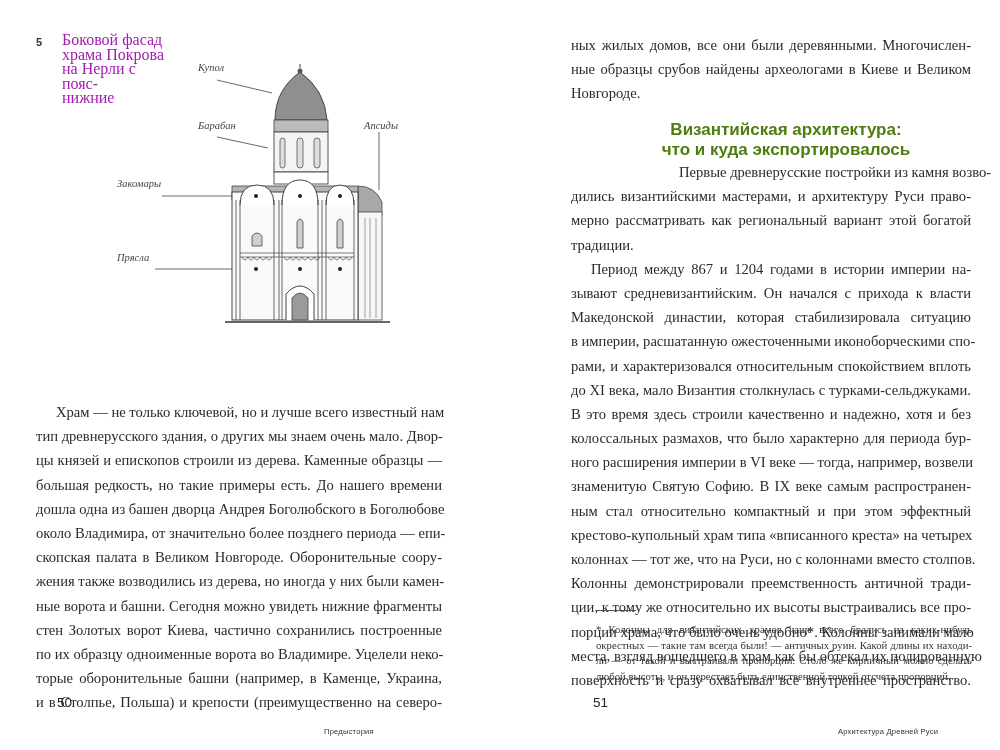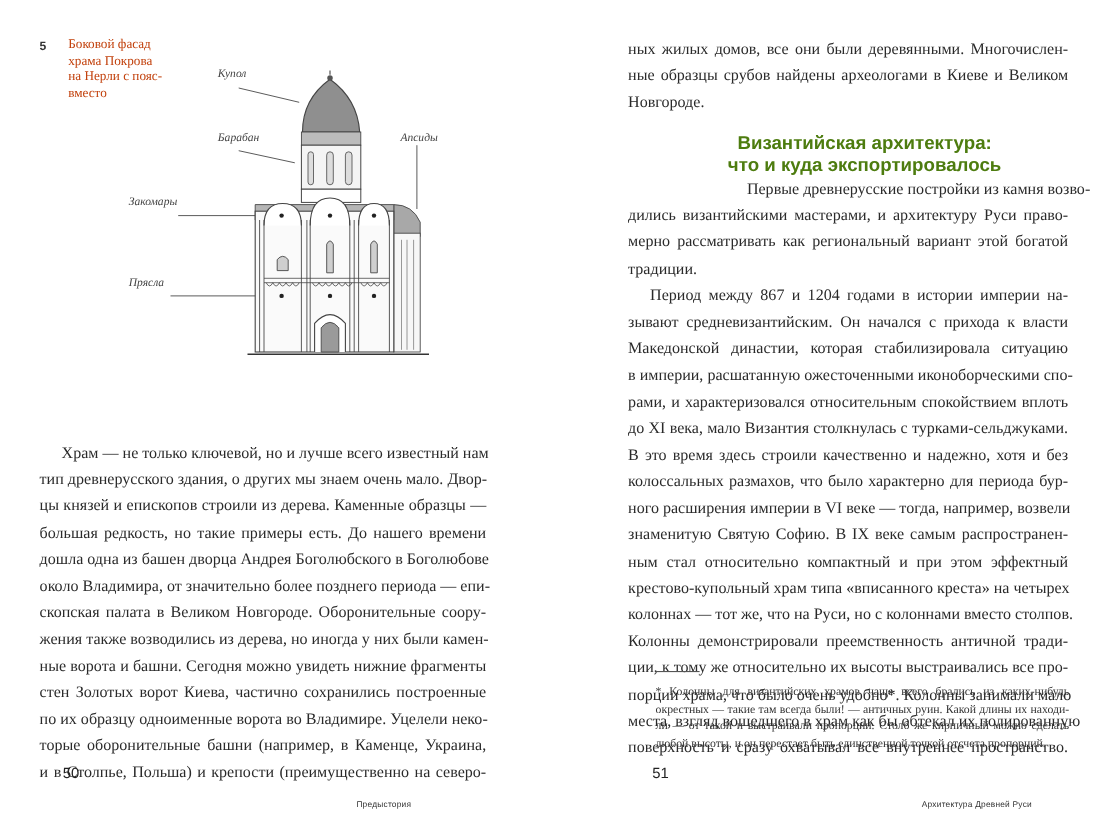--- a/index.html
+++ b/index.html
@@ -5,21 +5,21 @@
   html, body { margin: 0; padding: 0; }
   body {
     width: 1000px; height: 750px; background: #ffffff; position: relative; overflow: hidden;
     color: #2b2b2b;
     font-family: "Liberation Serif", "DejaVu Serif", serif;
   }
   .page { position: absolute; top: 0; height: 750px; }
   .page-left { left: 0; width: 500px; }
 
   .fig-num { position: absolute; left: 36px; top: 36px; font-family: "Liberation Sans", "DejaVu Sans", sans-serif; font-weight: bold; font-size: 11px; color: #333; }
-  .fig-caption { position: absolute; left: 62px; top: 33px; width: 110px; font-size: 12px; line-height: 14.5px; color: #c2410c; }
+  .fig-caption { position: absolute; left: 62px; top: 33px; width: 110px; font-size: 16px; line-height: 14.5px; color: #a21caf; }
 
   .illus { position: absolute; left: 100px; top: 40px; width: 330px; height: 300px; }
   .illus svg { position: absolute; left: 0; top: 0; }
   .lbl { position: absolute; font-style: italic; font-size: 10.5px; color: #444; }
 
   .body-text { font-size: 14.6px; line-height: 24.2px; text-align: justify; color: #2a2a2a; }
   .body-text .ln { display: block; height: 24.2px; white-space: nowrap; text-align-last: justify; }
   .body-text .ln.last { text-align-last: left; }
   .body-text .ln.indent { padding-left: 20px; }
   .body-text .ln.indent-big { padding-left: 108px; }
@@ -41,21 +41,21 @@
 </style>
 </head>
 <body>
 
 <div class="page page-left">
   <div class="fig-num">5</div>
   <div class="fig-caption">
     <div>Боковой фасад</div>
     <div>храма Покрова</div>
     <div>на Нерли с пояс-</div>
-    <div>вместо</div>
+    <div>нижние</div>
   </div>
 
   <div class="illus">
     <svg width="330" height="300" viewBox="0 0 330 300">
       <g stroke="#444" stroke-width="0.8" fill="none">
 
         <line x1="117" y1="40" x2="172" y2="53"></line>
         <line x1="117" y1="97" x2="168" y2="108"></line>
         <line x1="279" y1="92" x2="279" y2="150"></line>
         <line x1="62" y1="156" x2="260" y2="156"></line>

